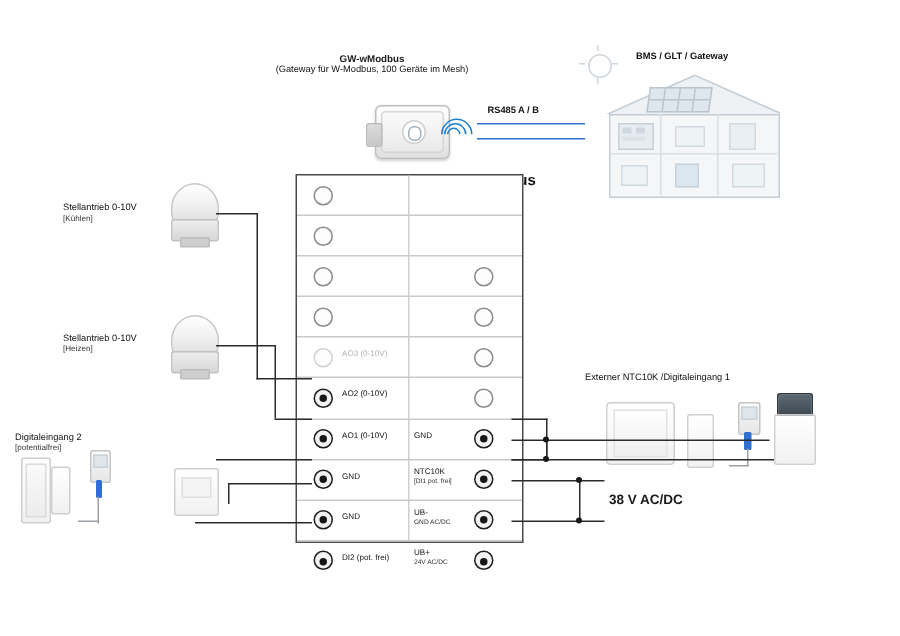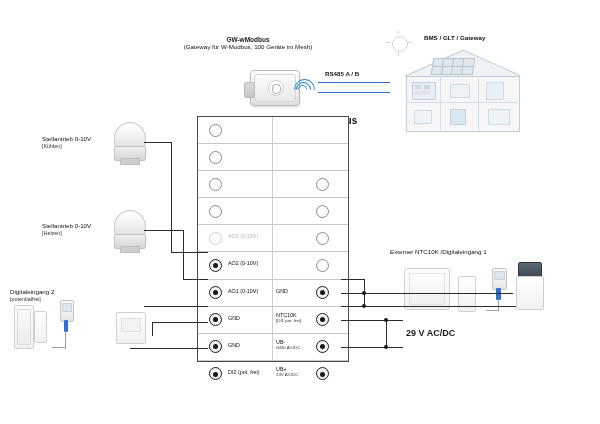--- a/index.html
+++ b/index.html
@@ -279,21 +279,21 @@
     <div class="abs" style="left:494px;top:271px;width:9px;height:7px;background:#dfe6ea;border:1px solid #c9d2d8;"></div>
     <div class="abs" style="left:496px;top:288px;width:5px;height:12px;background:#2f6fd0;border-radius:1px;"></div>
     <div class="abs" style="left:498px;top:299px;width:1px;height:12px;background:#9aa2a8;"></div>
     <div class="abs" style="left:486px;top:310px;width:13px;height:1px;background:#9aa2a8;"></div>
   </div>
   <div>
     <div class="plate dark" style="left:518px;top:262px;width:22px;height:16px;border-radius:2px;"></div>
     <div class="plate" style="left:516px;top:276px;width:26px;height:32px;border-radius:2px;"></div>
   </div>
 
-  <div class="legendbig abs" style="left:406px;top:328px;">29 V AC/DC</div>
+  <div class="legendbig abs" style="left:406px;top:328px;">38 V AC/DC</div>
 
   <div class="wire wireH abs" style="left:144px;top:142px;width:28px;"></div>
   <div class="wire wireV abs" style="left:171px;top:142px;height:111px;"></div>
   <div class="wire wireH abs" style="left:171px;top:252px;width:37px;"></div>
 
   <div class="wire wireH abs" style="left:144px;top:230px;width:40px;"></div>
   <div class="wire wireV abs" style="left:183px;top:230px;height:49px;"></div>
   <div class="wire wireH abs" style="left:183px;top:279px;width:25px;"></div>
 
   <div class="wire wireH abs" style="left:144px;top:306px;width:64px;"></div>

